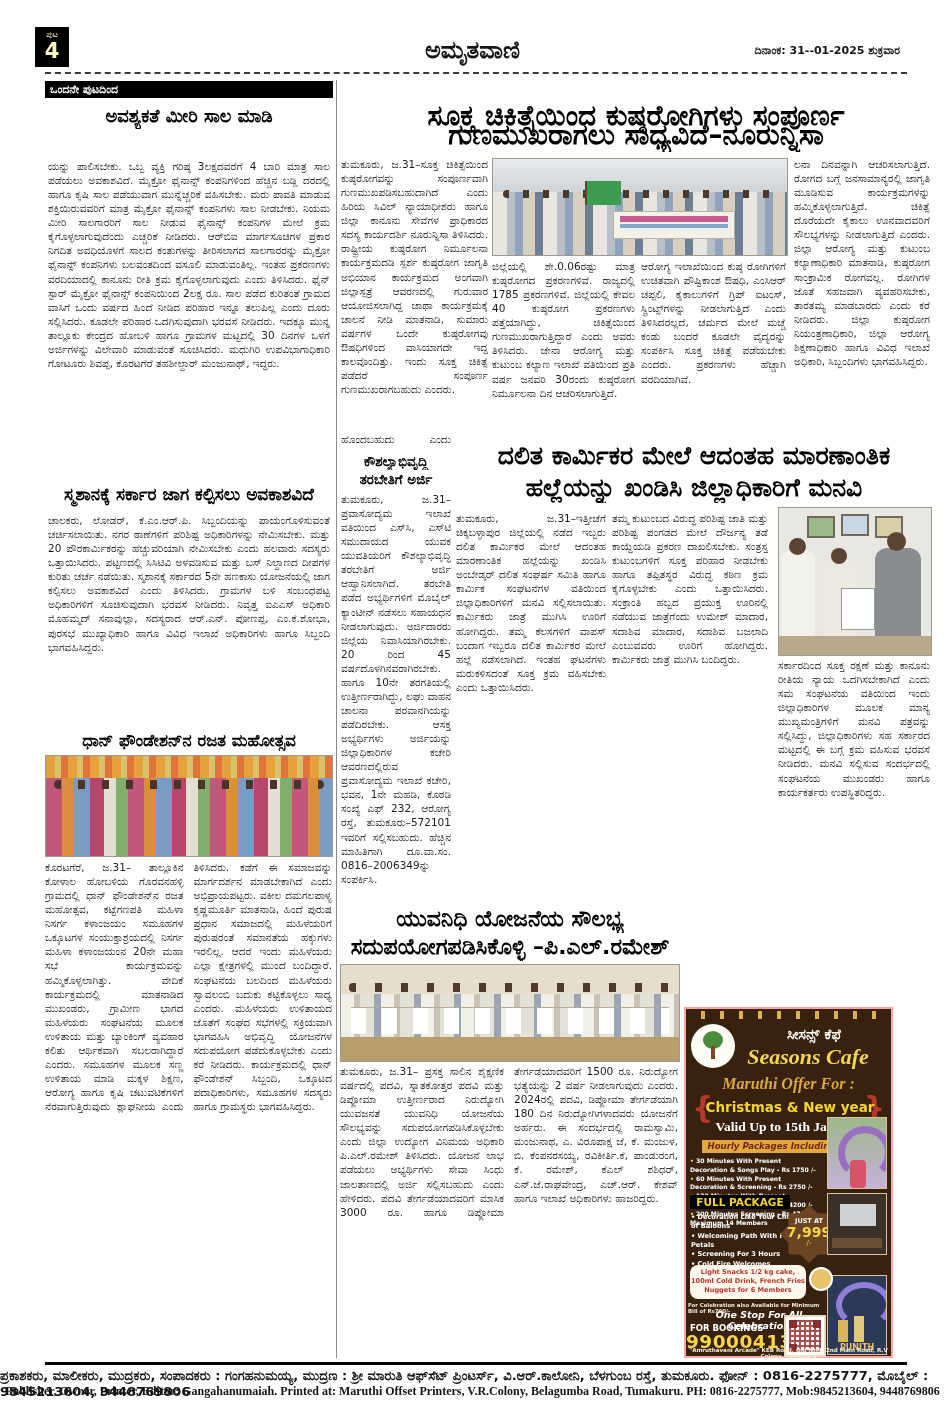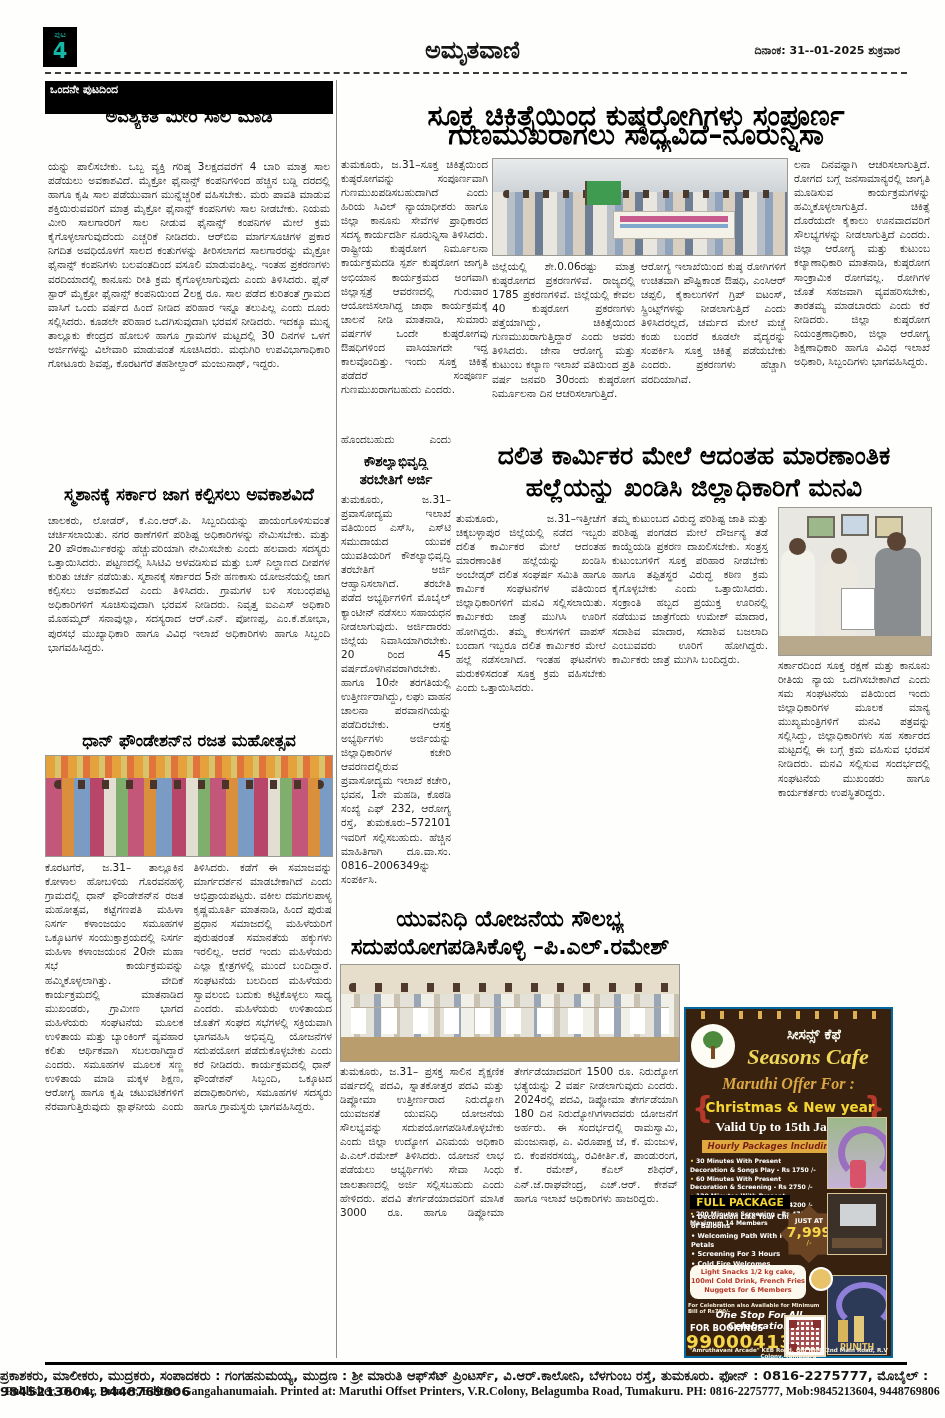--- a/index.html
+++ b/index.html
@@ -5,21 +5,21 @@
   html,body{margin:0;padding:0;background:#e9e9e6;}
   .page{position:relative;width:945px;height:1418px;background:#fefefc;
         font-family:"DejaVu Sans",sans-serif;color:#151515;overflow:hidden;margin:0 auto;}
   .abs{position:absolute;}
   .body-text{font-size:10.5px;line-height:1.34;text-align:justify;overflow:hidden;color:#1c1c1c;}
   .headline{font-weight:bold;text-align:center;color:#000;overflow:hidden;}
   .rule-v{position:absolute;border-left:1px solid #8a8a8a;width:0;}
   .photo{position:absolute;overflow:hidden;border:1px solid #9a9a92;background:#d8d5cd;}
   .tagbar{background:#000;color:#fff;font-size:11px;font-weight:bold;line-height:17px;padding-left:5px;overflow:hidden;}
   
-  .ad{position:absolute;background:#38220f;border:2px solid #0369a1;box-sizing:border-box;color:#fff;}
+  .ad{position:absolute;background:#38220f;border:2px solid #fca5a5;box-sizing:border-box;color:#fff;}
   .ad .lights{position:absolute;left:0;top:2px;width:100%;height:8px;
       background:repeating-linear-gradient(90deg,transparent 0 15px,#eec05a 15px 19px);opacity:.9;}
   .ad .logo{position:absolute;left:5px;top:15px;width:44px;height:44px;border-radius:50%;background:#fdfdf6;}
   .ad .logo .crown{position:absolute;left:12px;top:7px;width:20px;height:18px;border-radius:50%;background:#4d8a3d;}
   .ad .logo .trunk{position:absolute;left:20px;top:22px;width:4px;height:13px;background:#7a4a22;}
   .ad .kn-name{position:absolute;left:52px;top:17px;width:152px;text-align:center;color:#fdfdf2;font-weight:bold;font-size:14px;}
   .ad .en-name{position:absolute;left:40px;top:35px;width:164px;text-align:center;color:#f0d75a;
       font-family:"Liberation Serif",serif;font-style:italic;font-weight:bold;font-size:22px;}
   .ad .offer{position:absolute;left:0;top:66px;width:100%;text-align:center;color:#dba743;
       font-family:"Liberation Serif",serif;font-style:italic;font-weight:bold;font-size:16px;}
@@ -59,29 +59,29 @@
   .ad .address{position:absolute;left:0;top:338px;width:100%;text-align:center;color:#f5eed6;font-size:5.6px;font-weight:bold;}
   
   .footer-kn{font-size:13px;font-weight:bold;}
   .footer-en{font-size:12px;font-weight:bold;text-align:center;font-family:"Liberation Serif",serif;}
 </style>
 </head>
 <body>
 
 <div class="page">
 
-  <div class="abs" style="left:43px;top:27px;width:34px;height:40px;background:#000;color:#14b8a6;text-align:center;">
+  <div class="abs" style="left:35px;top:27px;width:34px;height:40px;background:#000;color:#fef9c3;text-align:center;">
     <div style="font-size:8px;line-height:9px;padding-top:3px;">ಪುಟ</div>
     <div style="font-size:21px;font-weight:bold;line-height:24px;">4</div>
   </div>
   <div class="abs" style="left:0;top:36px;width:945px;text-align:center;font-size:24px;font-weight:bold;">ಅಮೃತವಾಣಿ</div>
   <div class="abs" style="right:45px;top:44px;font-size:11px;font-weight:bold;">ದಿನಾಂಕ: 31--01-2025 ಶುಕ್ರವಾರ</div>
   <div class="abs" style="left:45px;top:72px;width:862px;border-top:2px dashed #3a3a3a;"></div>
 
-  <div class="abs tagbar" style="left:45px;top:81px;width:283px;height:33px;">ಒಂದನೇ ಪುಟದಿಂದ</div>
+  <div class="abs tagbar" style="left:45px;top:81px;width:283px;height:17px;">ಒಂದನೇ ಪುಟದಿಂದ</div>
 
   <div class="abs headline" style="left:45px;top:102px;width:288px;font-size:18px;line-height:27px;">ಅವಶ್ಯಕತೆ ಮೀರಿ ಸಾಲ ಮಾಡಿ</div>
   <div class="abs body-text" style="left:48px;top:159px;width:282px;height:319px;">ಯನ್ನು ಪಾಲಿಸಬೇಕು. ಒಬ್ಬ ವ್ಯಕ್ತಿ ಗರಿಷ್ಠ 3ಲಕ್ಷದವರೆಗೆ 4 ಬಾರಿ ಮಾತ್ರ ಸಾಲ ಪಡೆಯಲು ಅವಕಾಶವಿದೆ. ಮೈಕ್ರೋ ಫೈನಾನ್ಸ್ ಕಂಪನಿಗಳಿಂದ ಹೆಚ್ಚಿನ ಬಡ್ಡಿ ದರದಲ್ಲಿ ಹಾಗೂ ಕೃಷಿ ಸಾಲ ಪಡೆಯುವಾಗ ಮುನ್ನೆಚ್ಚರಿಕೆ ವಹಿಸಬೇಕು. ಮರು ಪಾವತಿ ಮಾಡುವ ಶಕ್ತಿಯಿರುವವರಿಗೆ ಮಾತ್ರ ಮೈಕ್ರೋ ಫೈನಾನ್ಸ್ ಕಂಪನಿಗಳು ಸಾಲ ನೀಡಬೇಕು. ನಿಯಮ ಮೀರಿ ಸಾಲಗಾರರಿಗೆ ಸಾಲ ನೀಡುವ ಫೈನಾನ್ಸ್ ಕಂಪನಿಗಳ ಮೇಲೆ ಕ್ರಮ ಕೈಗೊಳ್ಳಲಾಗುವುದೆಂದು ಎಚ್ಚರಿಕೆ ನೀಡಿದರು. ಆರ್‌ಬಿಐ ಮಾರ್ಗಸೂಚಿಗಳ ಪ್ರಕಾರ ನಿಗದಿತ ಅವಧಿಯೊಳಗೆ ಸಾಲದ ಕಂತುಗಳನ್ನು ತೀರಿಸಲಾಗದ ಸಾಲಗಾರರನ್ನು ಮೈಕ್ರೋ ಫೈನಾನ್ಸ್ ಕಂಪನಿಗಳು ಬಲವಂತದಿಂದ ವಸೂಲಿ ಮಾಡುವಂತಿಲ್ಲ. ಇಂತಹ ಪ್ರಕರಣಗಳು ವರದಿಯಾದಲ್ಲಿ ಕಾನೂನು ರೀತಿ ಕ್ರಮ ಕೈಗೊಳ್ಳಲಾಗುವುದು ಎಂದು ತಿಳಿಸಿದರು. ಫೈನ್ ಸ್ಟಾರ್ ಮೈಕ್ರೋ ಫೈನಾನ್ಸ್ ಕಂಪನಿಯಿಂದ 2ಲಕ್ಷ ರೂ. ಸಾಲ ಪಡೆದ ಕುರಿತಂತೆ ಗ್ರಾಮದ ವಾಸಿಗೆ ಒಂದು ವರ್ಷದ ಹಿಂದೆ ನೀಡಿದ ಪರಿಹಾರ ಇನ್ನೂ ತಲುಪಿಲ್ಲ ಎಂದು ದೂರು ಸಲ್ಲಿಸಿದರು. ಕೂಡಲೇ ಪರಿಹಾರ ಒದಗಿಸುವುದಾಗಿ ಭರವಸೆ ನೀಡಿದರು. ಇದಕ್ಕೂ ಮುನ್ನ ತಾಲ್ಲೂಕು ಕೇಂದ್ರದ ಹೋಬಳಿ ಹಾಗೂ ಗ್ರಾಮಗಳ ಮಟ್ಟದಲ್ಲಿ 30 ದಿನಗಳ ಒಳಗೆ ಅರ್ಜಿಗಳನ್ನು ವಿಲೇವಾರಿ ಮಾಡುವಂತೆ ಸೂಚಿಸಿದರು. ಮಧುಗಿರಿ ಉಪವಿಭಾಗಾಧಿಕಾರಿ ಗೋಟೂರು ಶಿವಪ್ಪ, ಕೊರಟಗೆರೆ ತಹಶೀಲ್ದಾರ್ ಮಂಜುನಾಥ್, ಇದ್ದರು.</div>
 
   <div class="abs headline" style="left:45px;top:482px;width:288px;font-size:17px;line-height:24px;height:26px;">ಸ್ಮಶಾನಕ್ಕೆ ಸರ್ಕಾರ ಜಾಗ ಕಲ್ಪಿಸಲು ಅವಕಾಶವಿದೆ</div>
   <div class="abs body-text" style="left:48px;top:513px;width:282px;height:212px;">ಚಾಲಕರು, ಲೋಡರ್, ಕೆ.ಎಂ.ಆರ್.ಪಿ. ಸಿಬ್ಬಂದಿಯನ್ನು ಪಾಯಂಗೊಳಿಸುವಂತೆ ಚರ್ಚಿಸಲಾಯಿತು. ನಗರ ಠಾಣೆಗಳಿಗೆ ಪರಿಶಿಷ್ಟ ಅಧಿಕಾರಿಗಳನ್ನು ನೇಮಿಸಬೇಕು. ಮತ್ತು 20 ಪೌರಕಾರ್ಮಿಕರನ್ನು ಹೆಚ್ಚುವರಿಯಾಗಿ ನೇಮಿಸಬೇಕು ಎಂದು ಹಲವಾರು ಸದಸ್ಯರು ಒತ್ತಾಯಿಸಿದರು. ಪಟ್ಟಣದಲ್ಲಿ ಸಿಸಿಟಿವಿ ಅಳವಡಿಸುವ ಮತ್ತು ಬಸ್ ನಿಲ್ದಾಣದ ದೀಪಗಳ ಕುರಿತು ಚರ್ಚೆ ನಡೆಯಿತು. ಸ್ಮಶಾನಕ್ಕೆ ಸರ್ಕಾರದ 5ನೇ ಹಣಕಾಸು ಯೋಜನೆಯಲ್ಲಿ ಜಾಗ ಕಲ್ಪಿಸಲು ಅವಕಾಶವಿದೆ ಎಂದು ತಿಳಿಸಿದರು. ಗ್ರಾಮಗಳ ಬಳಿ ಸಂಬಂಧಪಟ್ಟ ಅಧಿಕಾರಿಗಳಿಗೆ ಸೂಚಿಸುವುದಾಗಿ ಭರವಸೆ ನೀಡಿದರು. ನಿವೃತ್ತ ಐಎಎಸ್ ಅಧಿಕಾರಿ ಮೊಹಮ್ಮದ್ ಸನಾವುಲ್ಲಾ, ಸದಸ್ಯರಾದ ಆರ್.ಎನ್. ಪೋಣಪ್ಪ, ಎಂ.ಕೆ.ಶೋಭಾ, ಪುರಸಭೆ ಮುಖ್ಯಾಧಿಕಾರಿ ಹಾಗೂ ವಿವಿಧ ಇಲಾಖೆ ಅಧಿಕಾರಿಗಳು ಹಾಗೂ ಸಿಬ್ಬಂದಿ ಭಾಗವಹಿಸಿದ್ದರು.</div>
 
   <div class="abs headline" style="left:45px;top:729px;width:288px;font-size:16.5px;line-height:23px;height:24px;">ಧಾನ್ ಫೌಂಡೇಶನ್‌ನ ರಜತ ಮಹೋತ್ಸವ</div>
   <div class="photo" style="left:45px;top:755px;width:286px;height:100px;">
     <div class="abs" style="left:0;top:0;width:100%;height:22%;background:repeating-linear-gradient(90deg,#e5a23c 0 9px,#d8c36a 9px 15px,#e0743a 15px 22px);"></div>

